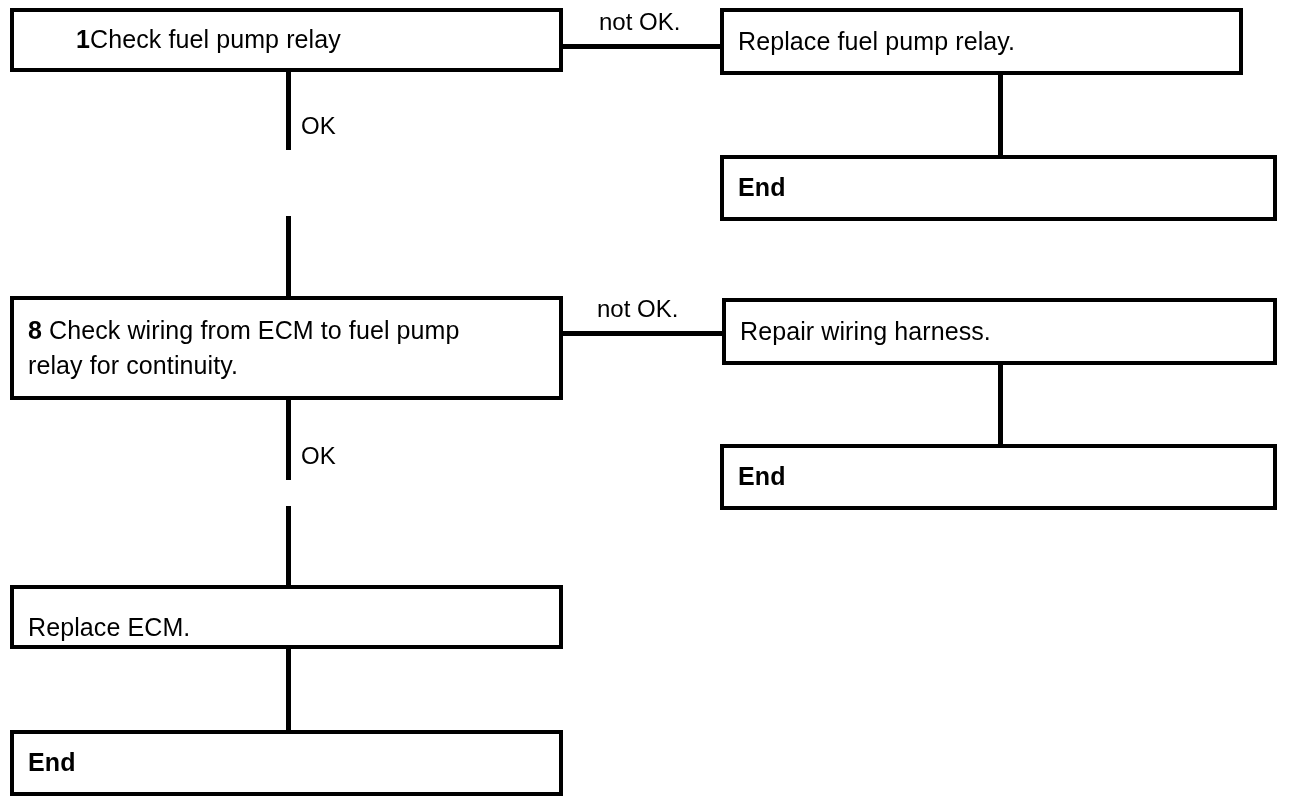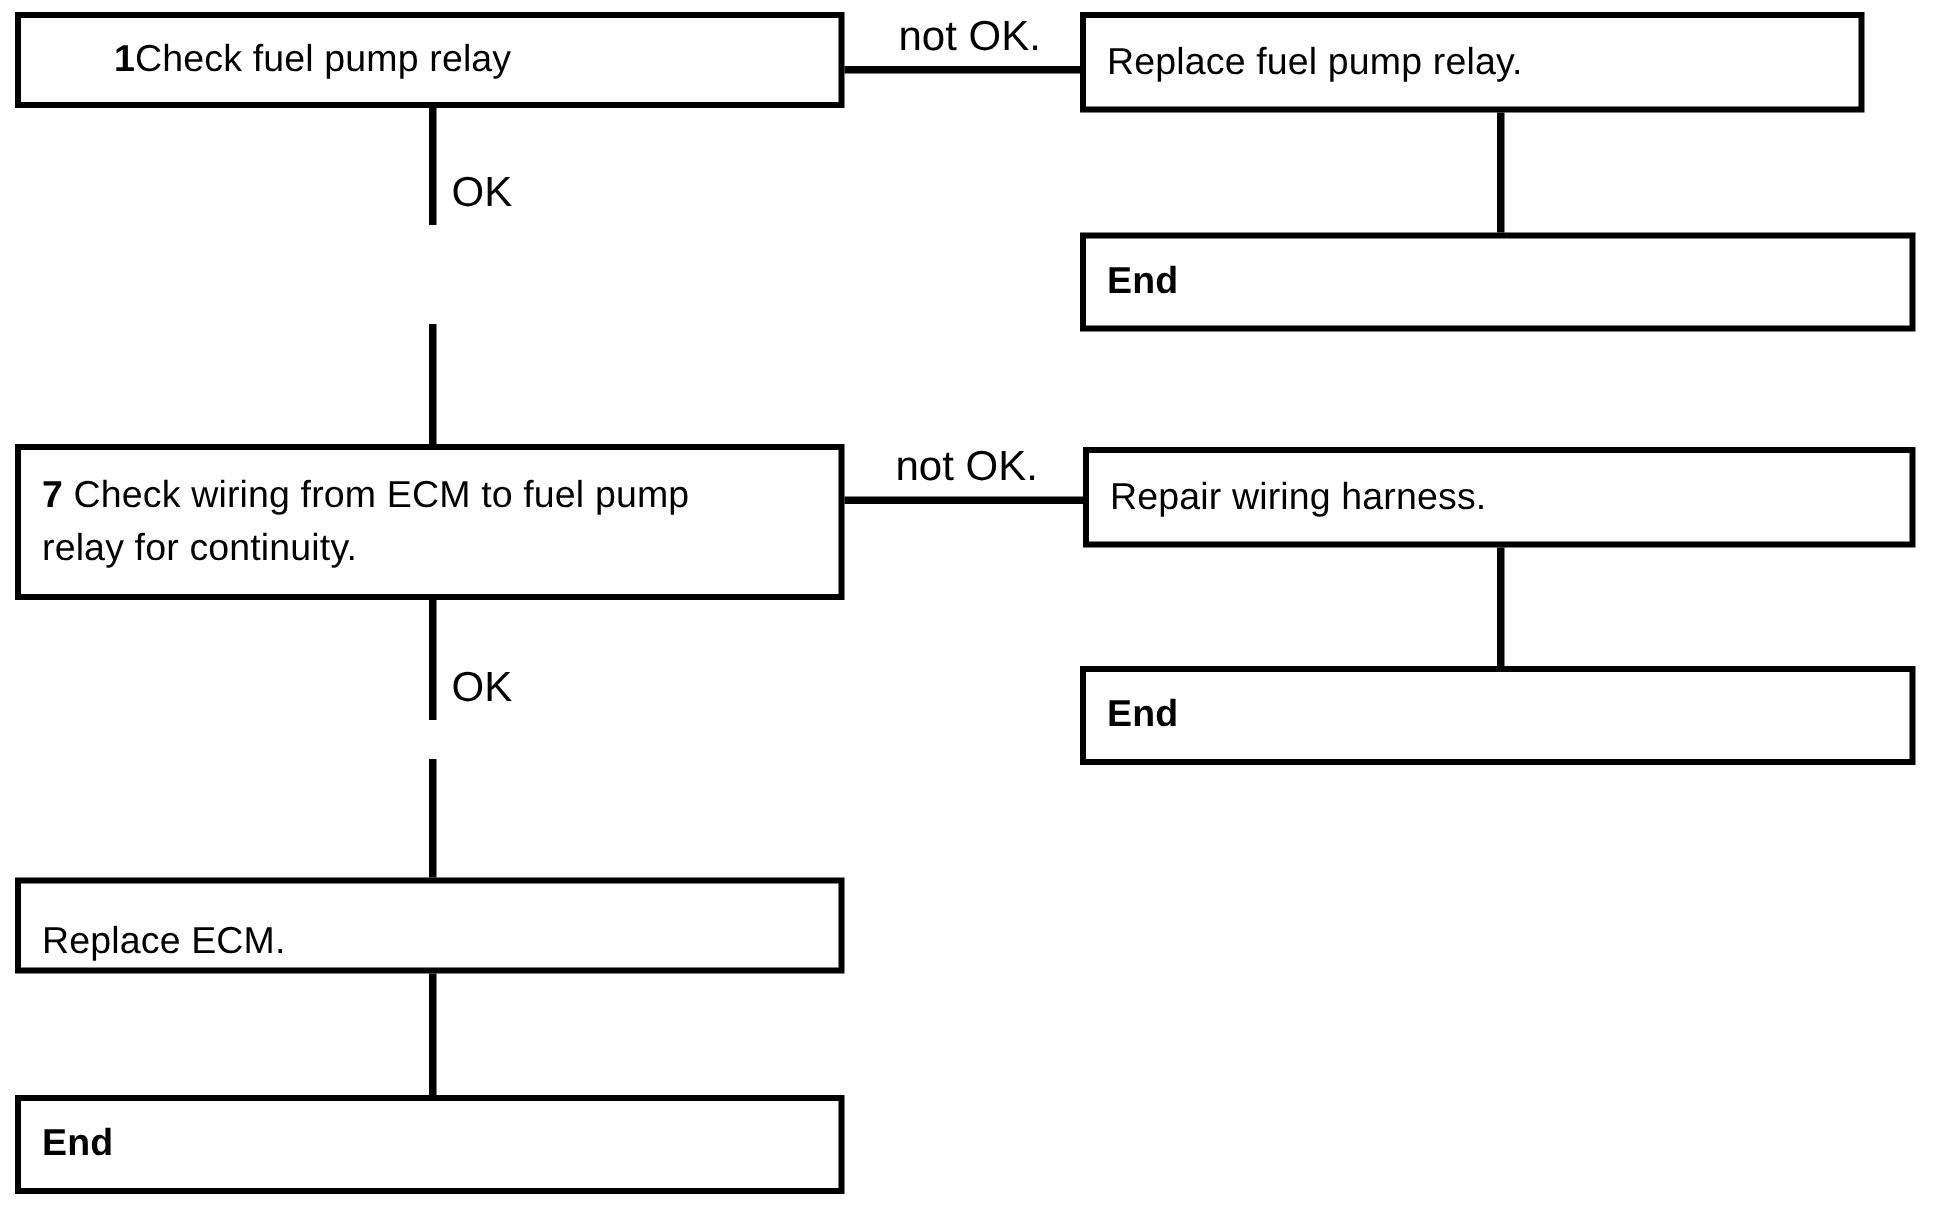--- a/index.html
+++ b/index.html
@@ -44,21 +44,21 @@
     font-weight: bold;
   }
   .conn {
     position: absolute;
     background: #000000;
   }
   .conn-v { width: 5px; }
   .conn-h { height: 5px; }
   .edge-label {
     position: absolute;
-    font-size: 28px;
+    font-size: 24px;
     line-height: 1;
     color: #000000;
     white-space: nowrap;
   }
 </style>
 </head>
 <body>
 
 <div id="canvas">
 
@@ -77,21 +77,21 @@
 
   <div class="node" style="left:720px; top:155px; width:557px; height:66px;">
     <span class="node-text strong">End</span>
   </div>
 
   <div class="conn conn-v" style="left:286px; top:72px; height:78px;"></div>
   <div class="conn conn-v" style="left:286px; top:216px; height:82px;"></div>
   <div class="edge-label" style="left:301px; top:114px;">OK</div>
 
   <div class="node" style="left:10px; top:296px; width:553px; height:104px;">
-    <span class="node-text bold-lead">7 Check wiring from ECM to fuel pump
+    <span class="node-text bold-lead">8 Check wiring from ECM to fuel pump
 relay for continuity.</span>
   </div>
 
   <div class="conn conn-h" style="left:563px; top:331px; width:161px;"></div>
   <div class="edge-label" style="left:597px; top:297px;">not OK.</div>
 
   <div class="node" style="left:722px; top:298px; width:555px; height:67px;">
     <span class="node-text">Repair wiring harness.</span>
   </div>
 

